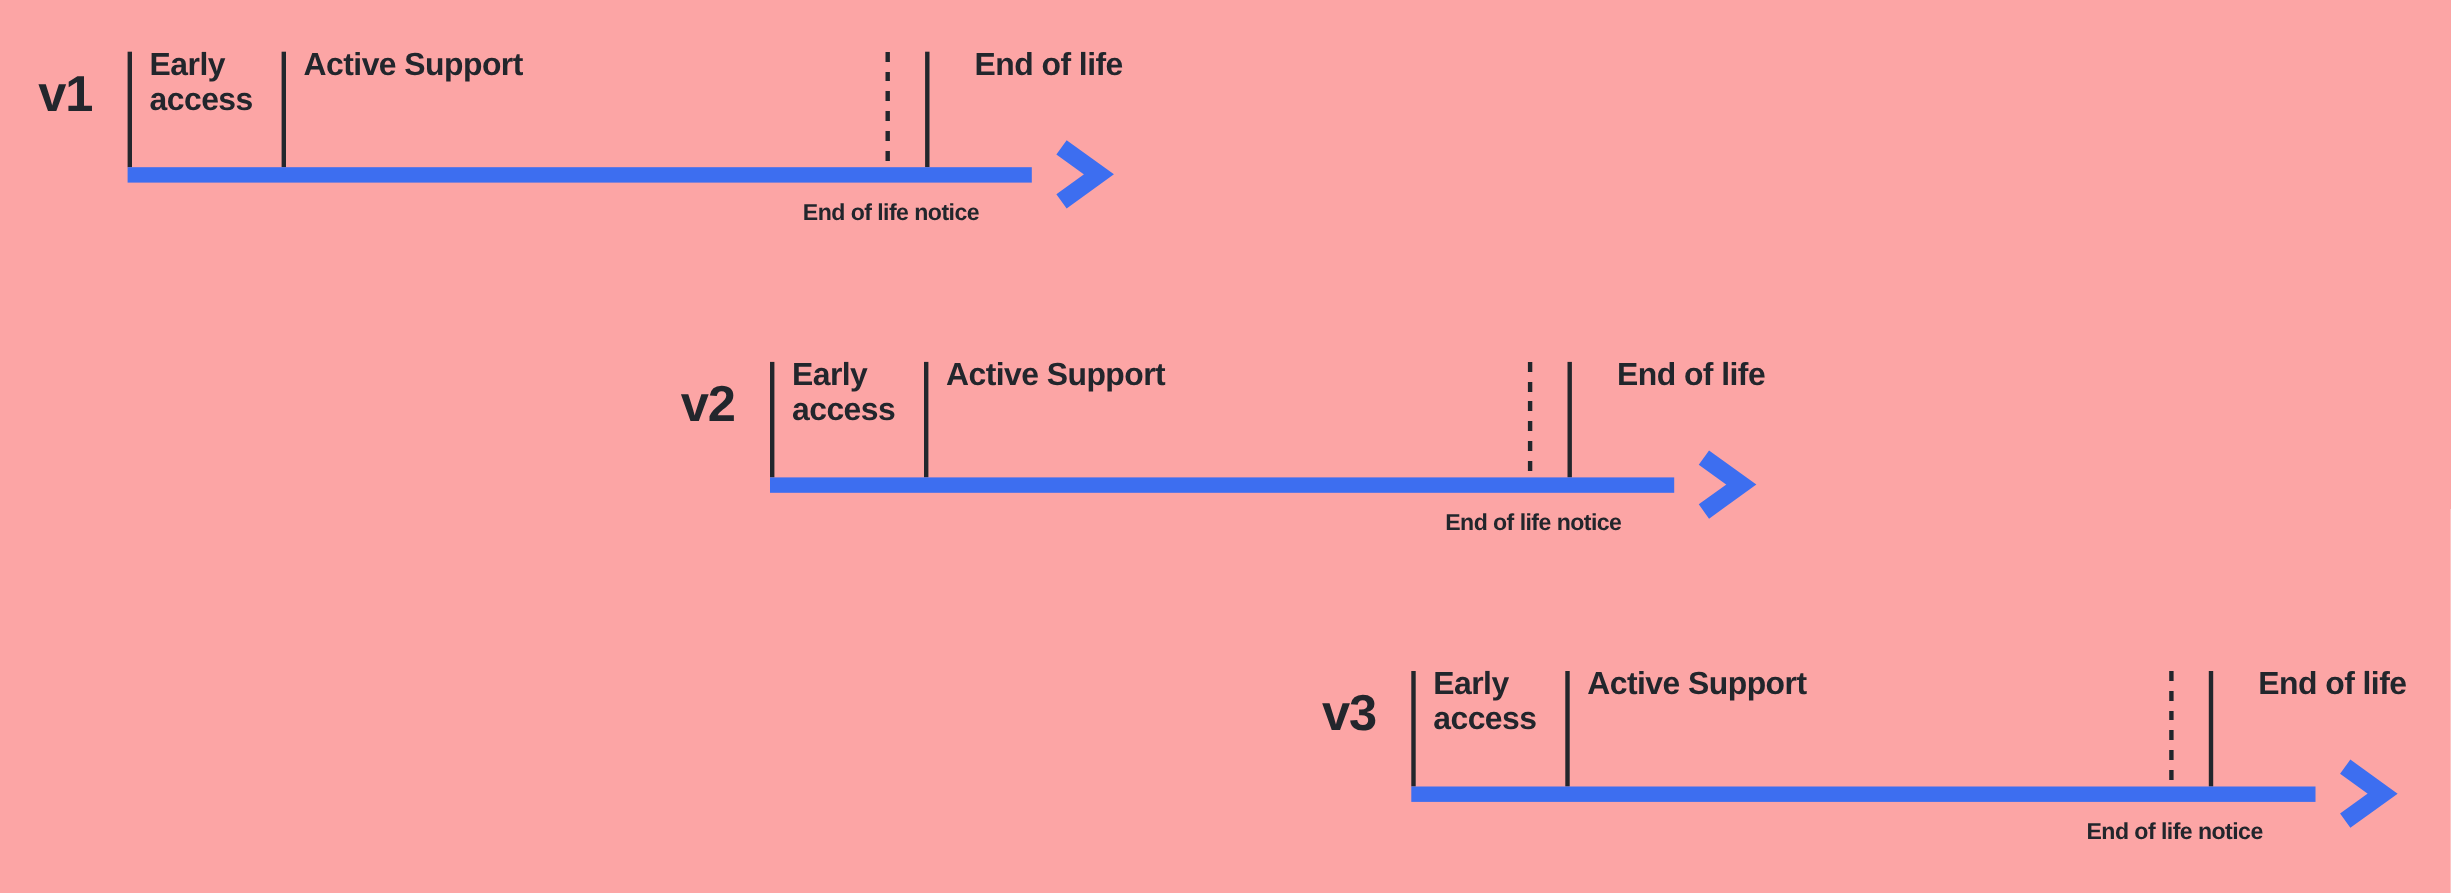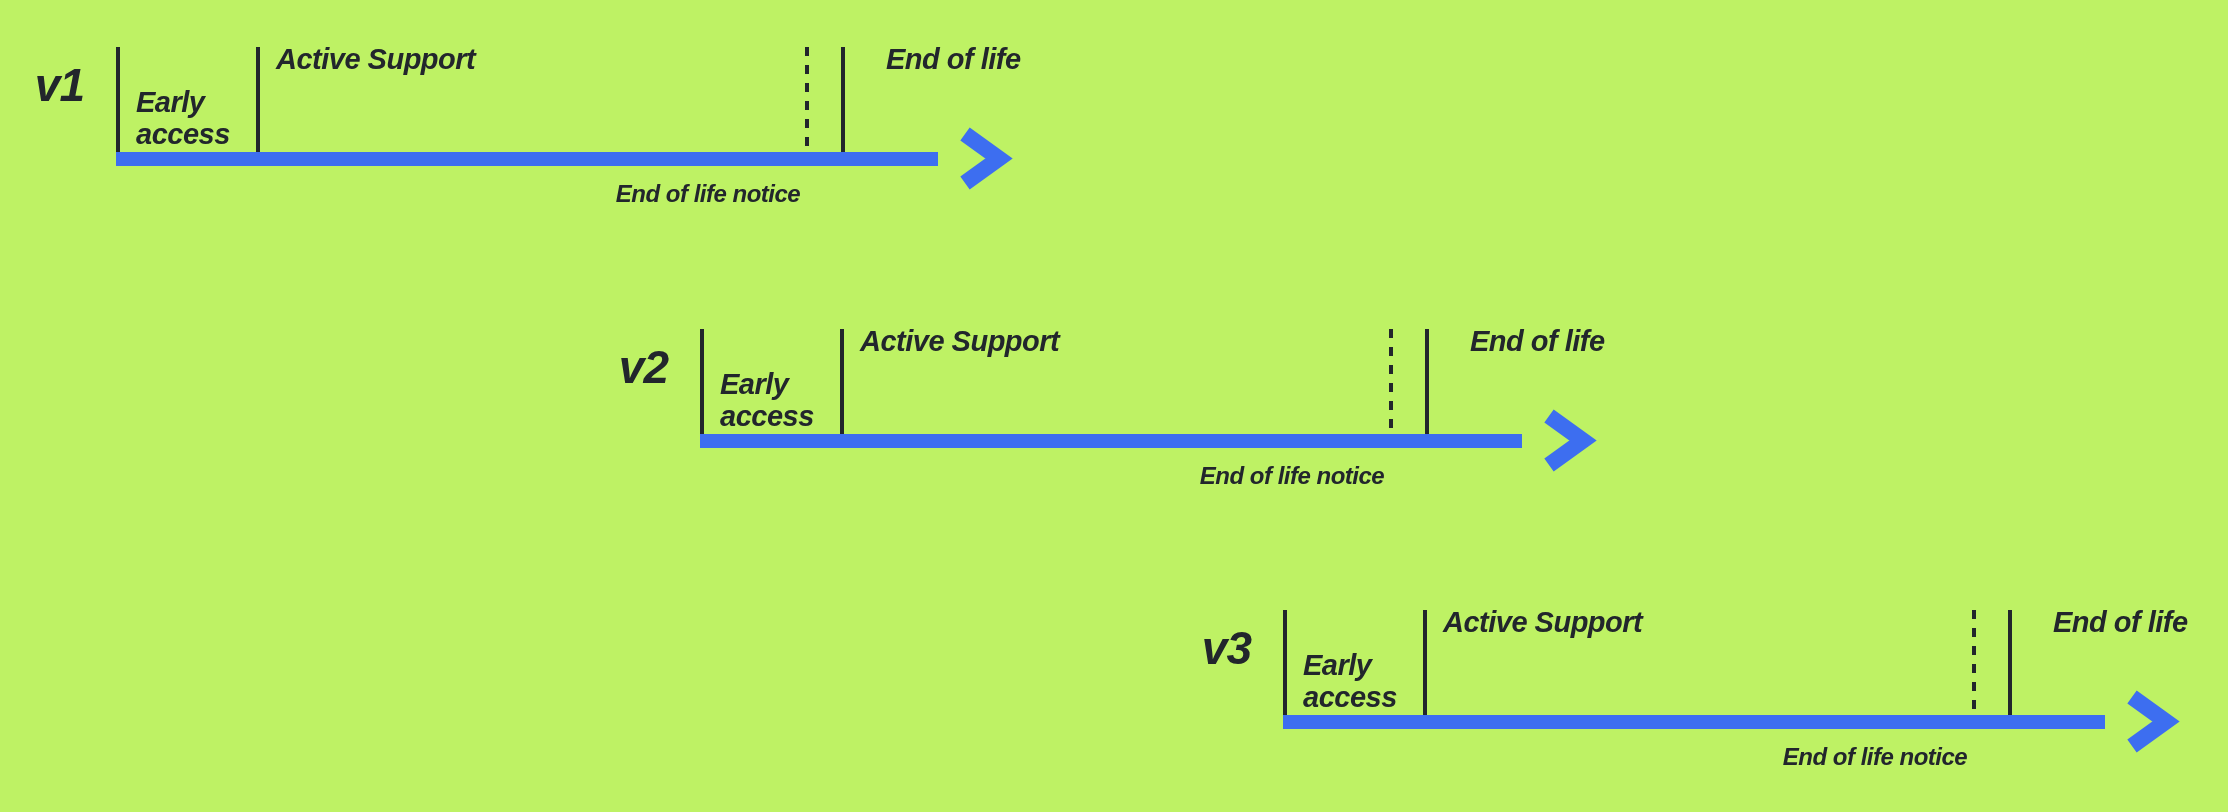--- a/index.html
+++ b/index.html
@@ -8,25 +8,24 @@
     background: #ffffff;
   }
   :root {
     --accent: #3D6EF0;
     --ink: #22262C;
   }
   #canvas {
     position: relative;
     width: 2228px;
     height: 812px;
-    background: #bef264;
+    background: #fca5a5;
     overflow: hidden;
     font-family: "Liberation Sans", sans-serif;
     color: var(--ink);
-    font-style: italic;
   }
   .row {
     position: absolute;
     width: 1000px;
     height: 230px;
   }
   .vlabel {
     position: absolute;
     left: -154px;
     top: 14px;
@@ -65,21 +64,20 @@
     font-size: 29px;
     line-height: 32px;
     font-weight: 700;
     letter-spacing: -0.5px;
     white-space: nowrap;
   }
   .seglabel.early {
     left: 18px;
     width: 108px;
     white-space: normal;
-    margin-top: 43px;
   }
   .seglabel.active { left: 158px; text-align: center; }
   .seglabel.eol    { left: 768px; }
   .bar {
     position: absolute;
     left: -2px;
     top: 105px;
     width: 822px;
     height: 14px;
     background: var(--accent);
@@ -94,25 +92,25 @@
   .arrowhead polyline {
     fill: none;
     stroke: var(--accent);
     stroke-width: 16;
     stroke-linejoin: miter;
     stroke-linecap: butt;
     stroke-miterlimit: 10;
   }
   .notice {
     position: absolute;
-    left: 390px;
+    left: 372px;
     top: 132px;
     width: 400px;
-    text-align: center;
-    font-size: 24px;
+    text-align: right;
+    font-size: 21px;
     line-height: 30px;
     font-weight: 700;
     letter-spacing: -0.5px;
     white-space: nowrap;
   }
   
   #row-v1 { left: 118px;  top: 47px;  }
   #row-v2 { left: 702px;  top: 329px; }
   #row-v3 { left: 1285px; top: 610px; }
 </style>

